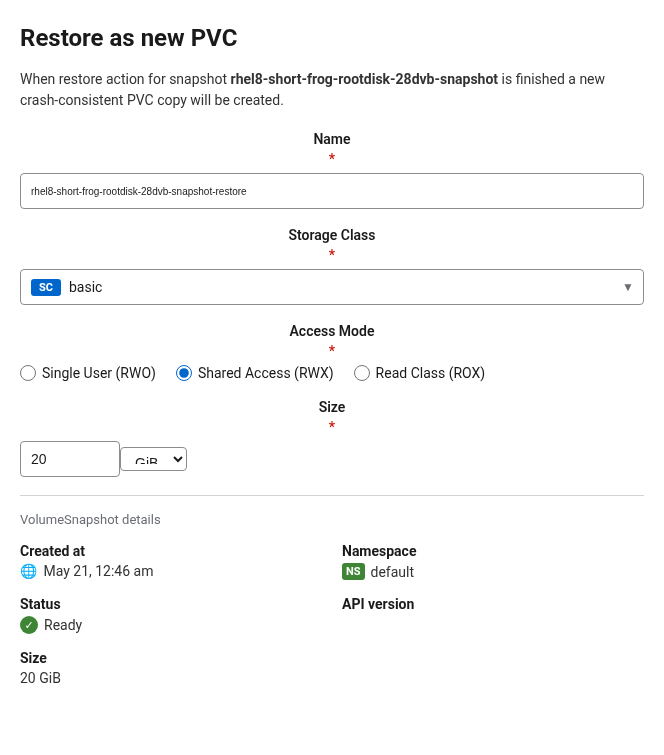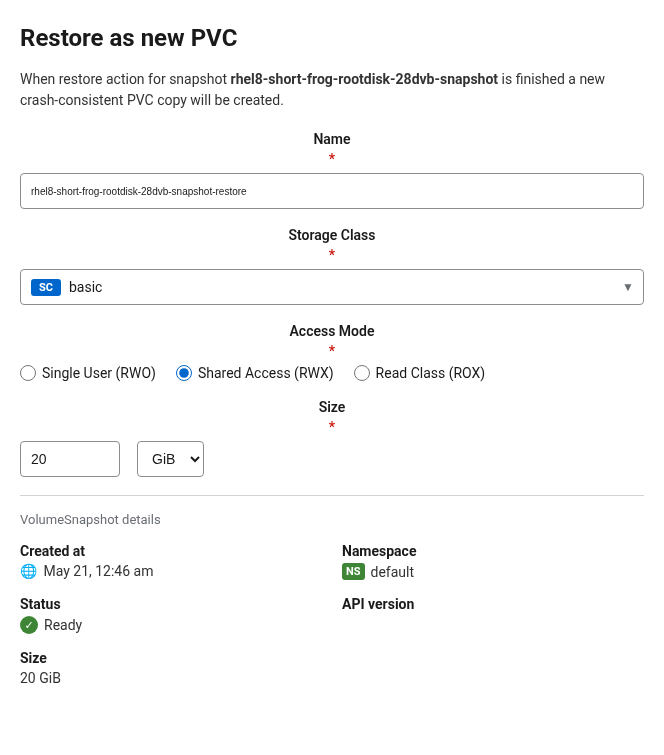--- a/index.html
+++ b/index.html
@@ -102,39 +102,39 @@
     }
     .radio-item input[type="radio"] {
       accent-color: #0066cc;
       width: 16px;
       height: 16px;
       cursor: pointer;
     }
     .size-row {
       display: flex;
       align-items: center;
-      gap: 17px;
+      gap: 0;
     }
     .size-input {
       width: 100px;
       border: 1px solid #8a8d90;
       border-radius: 4px;
       padding: 6px 10px;
       font-size: 14px;
       color: #1a1a1a;
       height: 36px;
       outline: none;
     }
     .unit-select {
       border: 1px solid #8a8d90;
       border-radius: 4px;
       padding: 6px 10px;
       font-size: 14px;
       color: #1a1a1a;
-      height: 36px;
+      height: 24px;
       background: #fff;
       cursor: pointer;
       outline: none;
     }
     .divider {
       border: none;
       border-top: 1px solid #d2d2d2;
       margin: 8px 0 16px 0;
     }
     .section-title {

